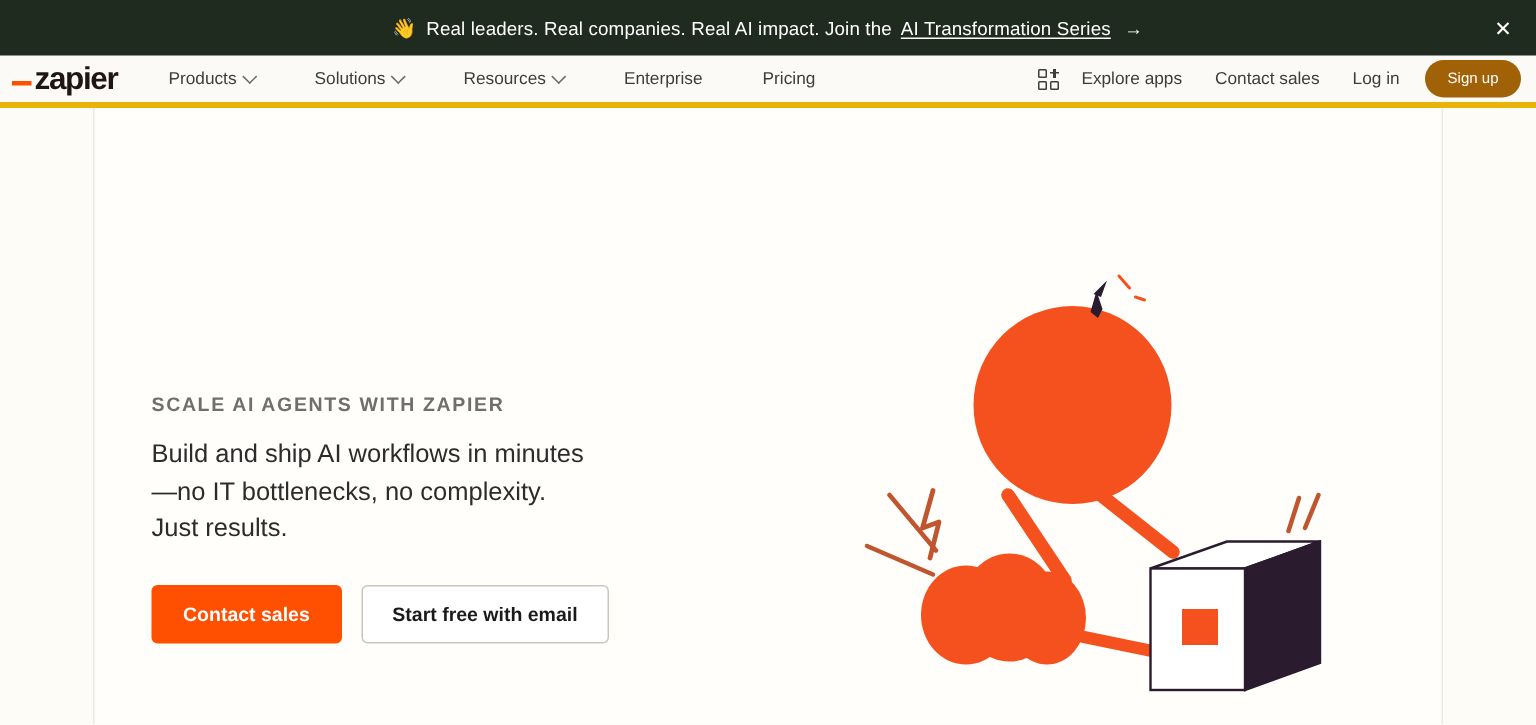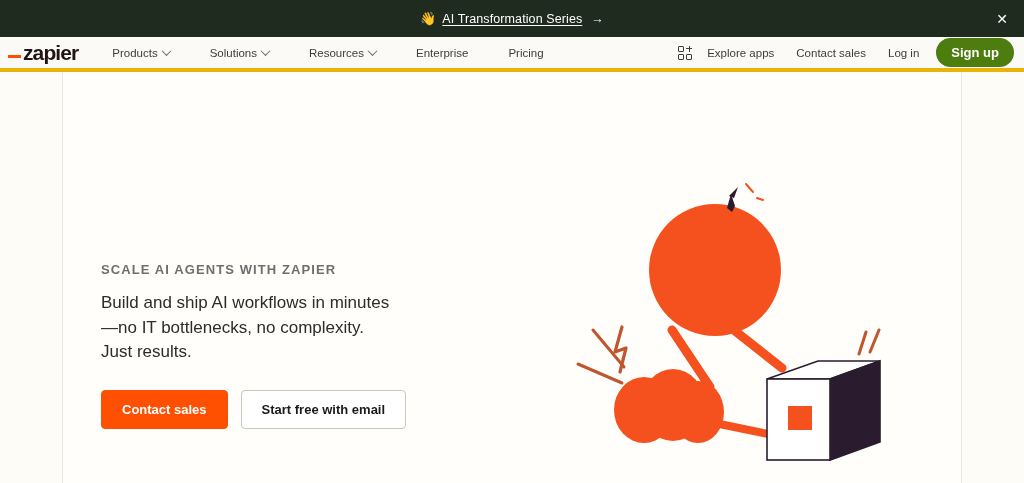--- a/index.html
+++ b/index.html
@@ -114,24 +114,24 @@
   .apps-icon .plus {
     border: none;
     position: relative;
   }
   .apps-icon .plus:before, .apps-icon .plus:after {
     content: ""; position: absolute; background: #3d3d3d;
   }
   .apps-icon .plus:before { left: 0; top: 2.4px; width: 6px; height: 1.3px; }
   .apps-icon .plus:after { top: 0; left: 2.4px; height: 6px; width: 1.3px; }
   .signup-btn {
-    background: #4d7c0f;
+    background: #a16207;
     color: #ffffff;
-    font-size: 13px;
-    font-weight: bold;
+    font-size: 10px;
+    font-weight: normal;
     border: none;
     border-radius: 16px;
     padding: 7px 15px;
     margin-left: 6px;
     cursor: pointer;
     font-family: "Liberation Sans", sans-serif;
     white-space: nowrap;
   }
 
   
@@ -201,20 +201,21 @@
     width: 400px; height: 385px;
   }
   .hero-art svg { display: block; }
 </style>
 </head>
 <body>
 
 <div class="banner">
   <div class="banner-text">
     <span class="banner-emoji">👋</span>
+    <span>Real leaders. Real companies. Real AI impact. Join the</span>
     <a class="banner-link" href="#">AI Transformation Series</a>
     <span class="banner-arrow">→</span>
   </div>
   <button class="banner-close">✕</button>
 </div>
 
 <div class="nav">
   <div class="nav-left">
     <div class="logo">
       <span class="logo-dash"></span>

